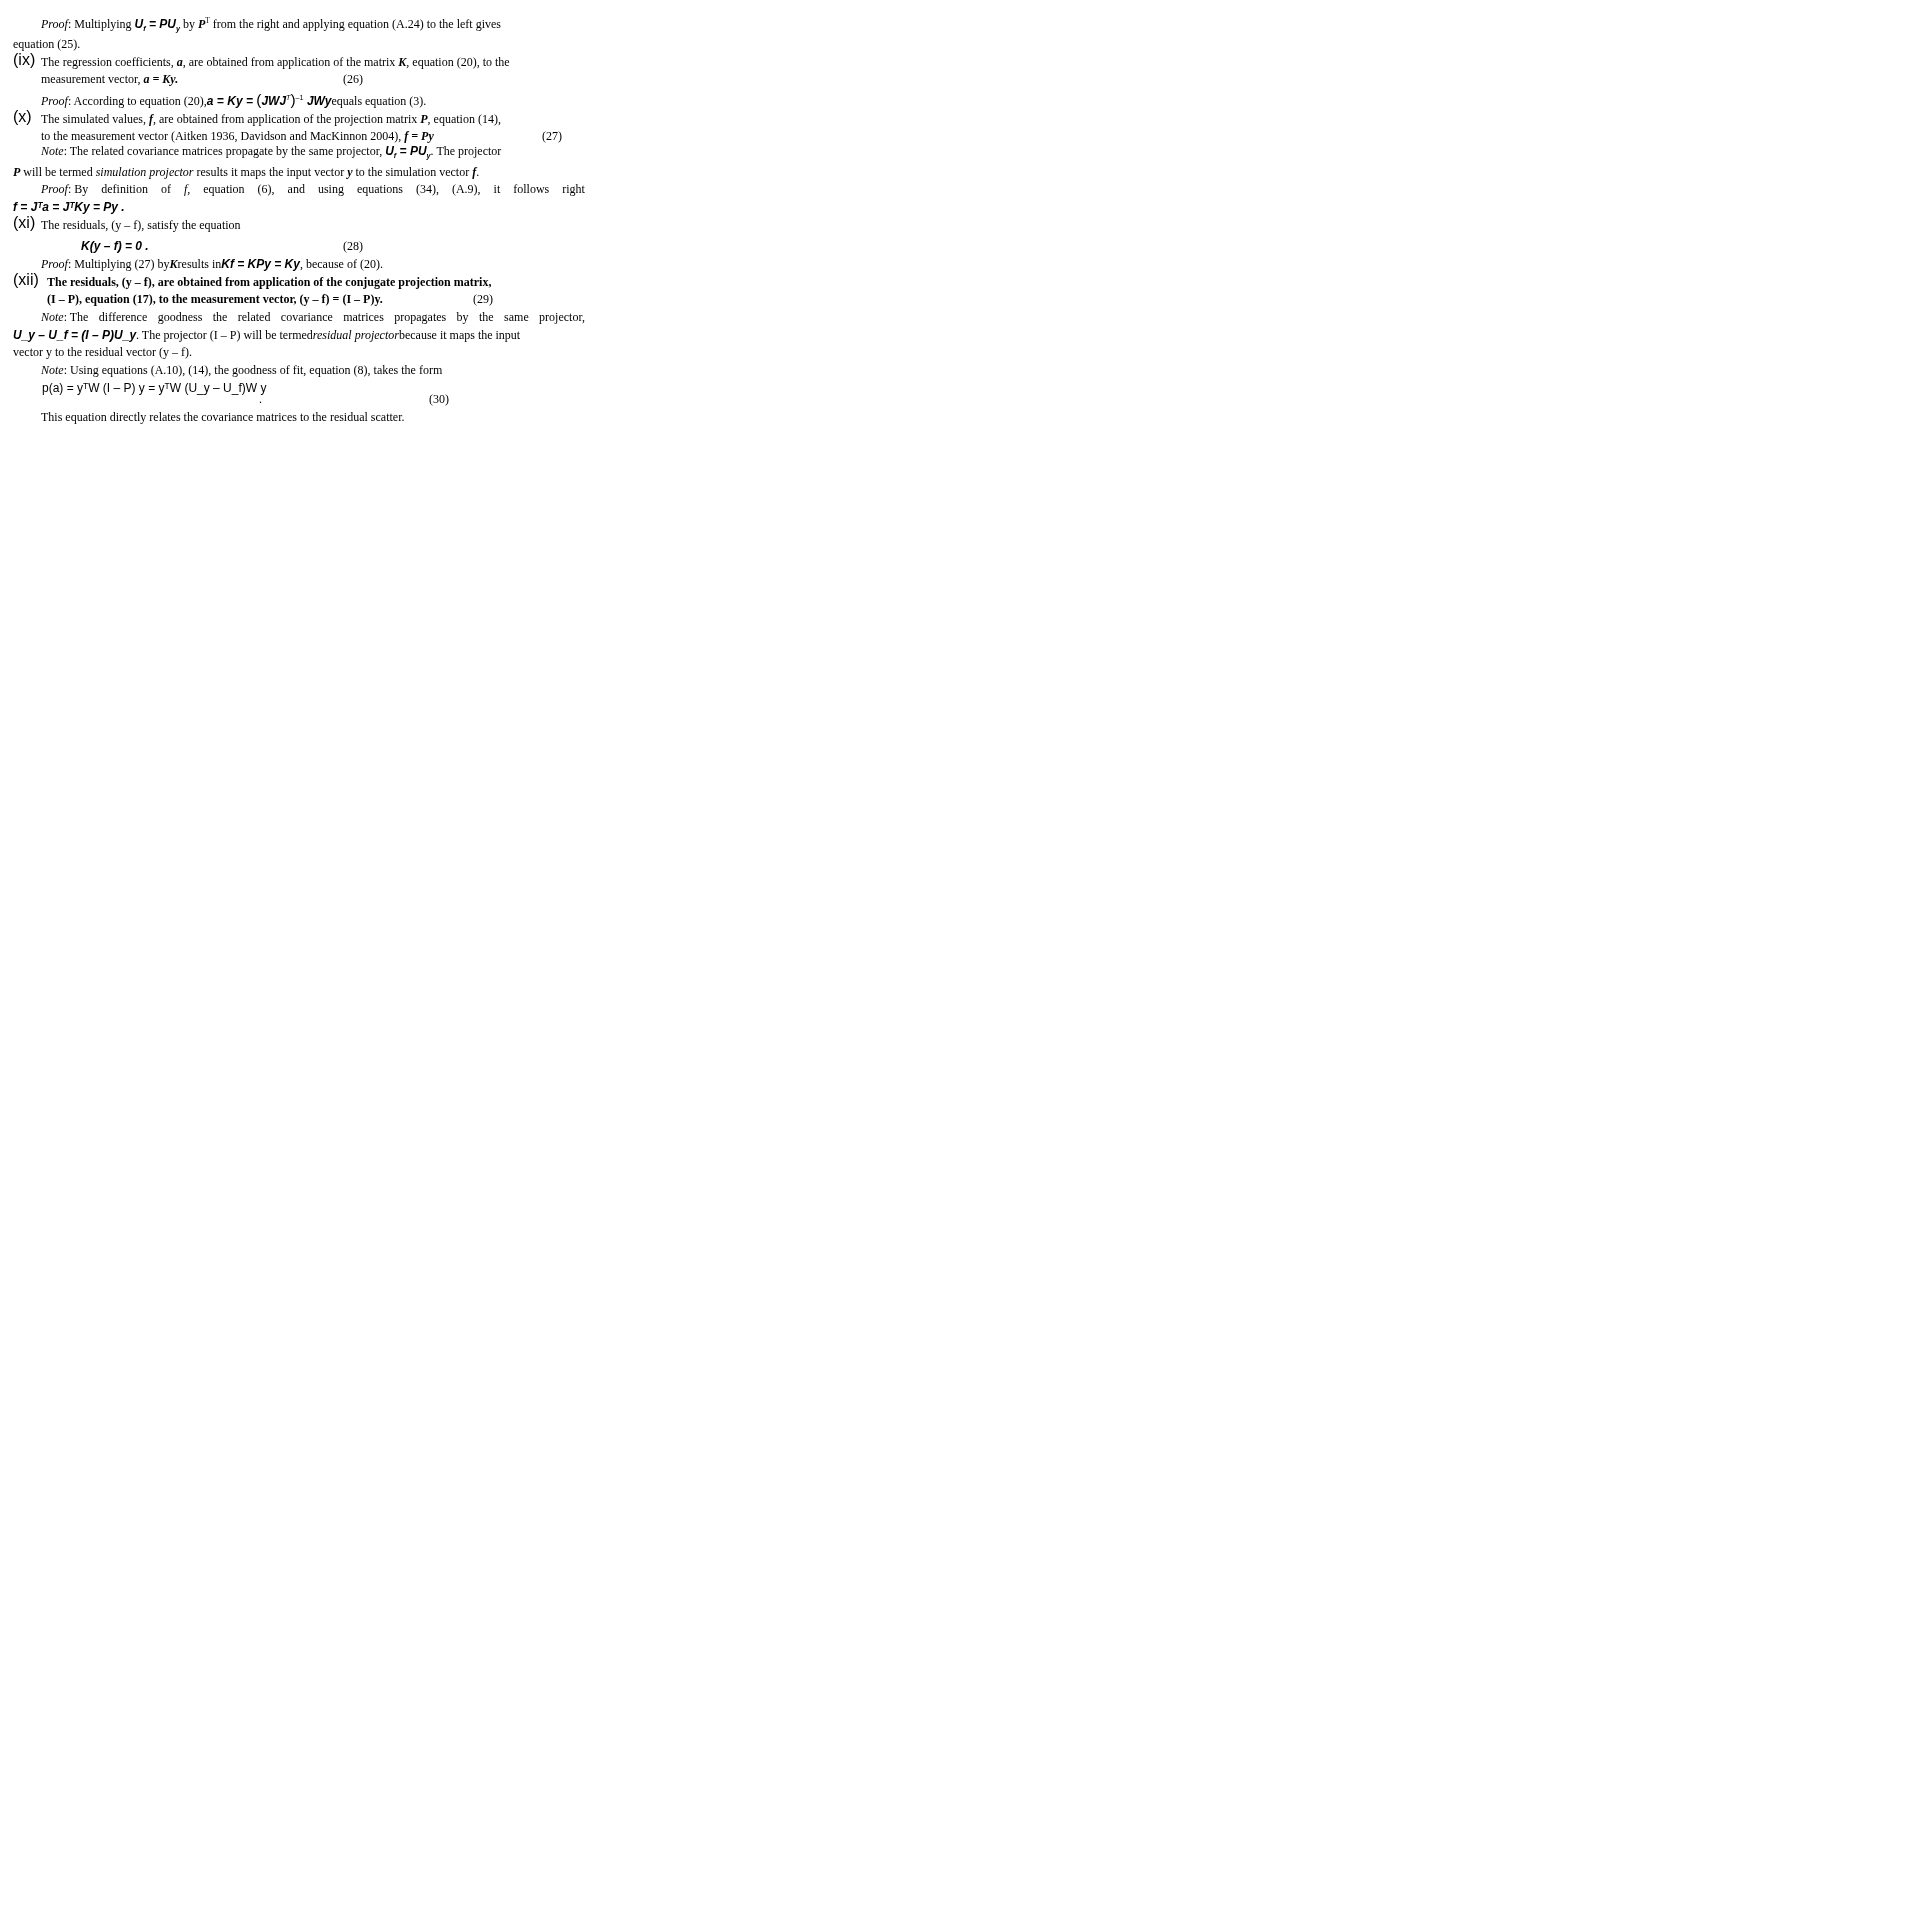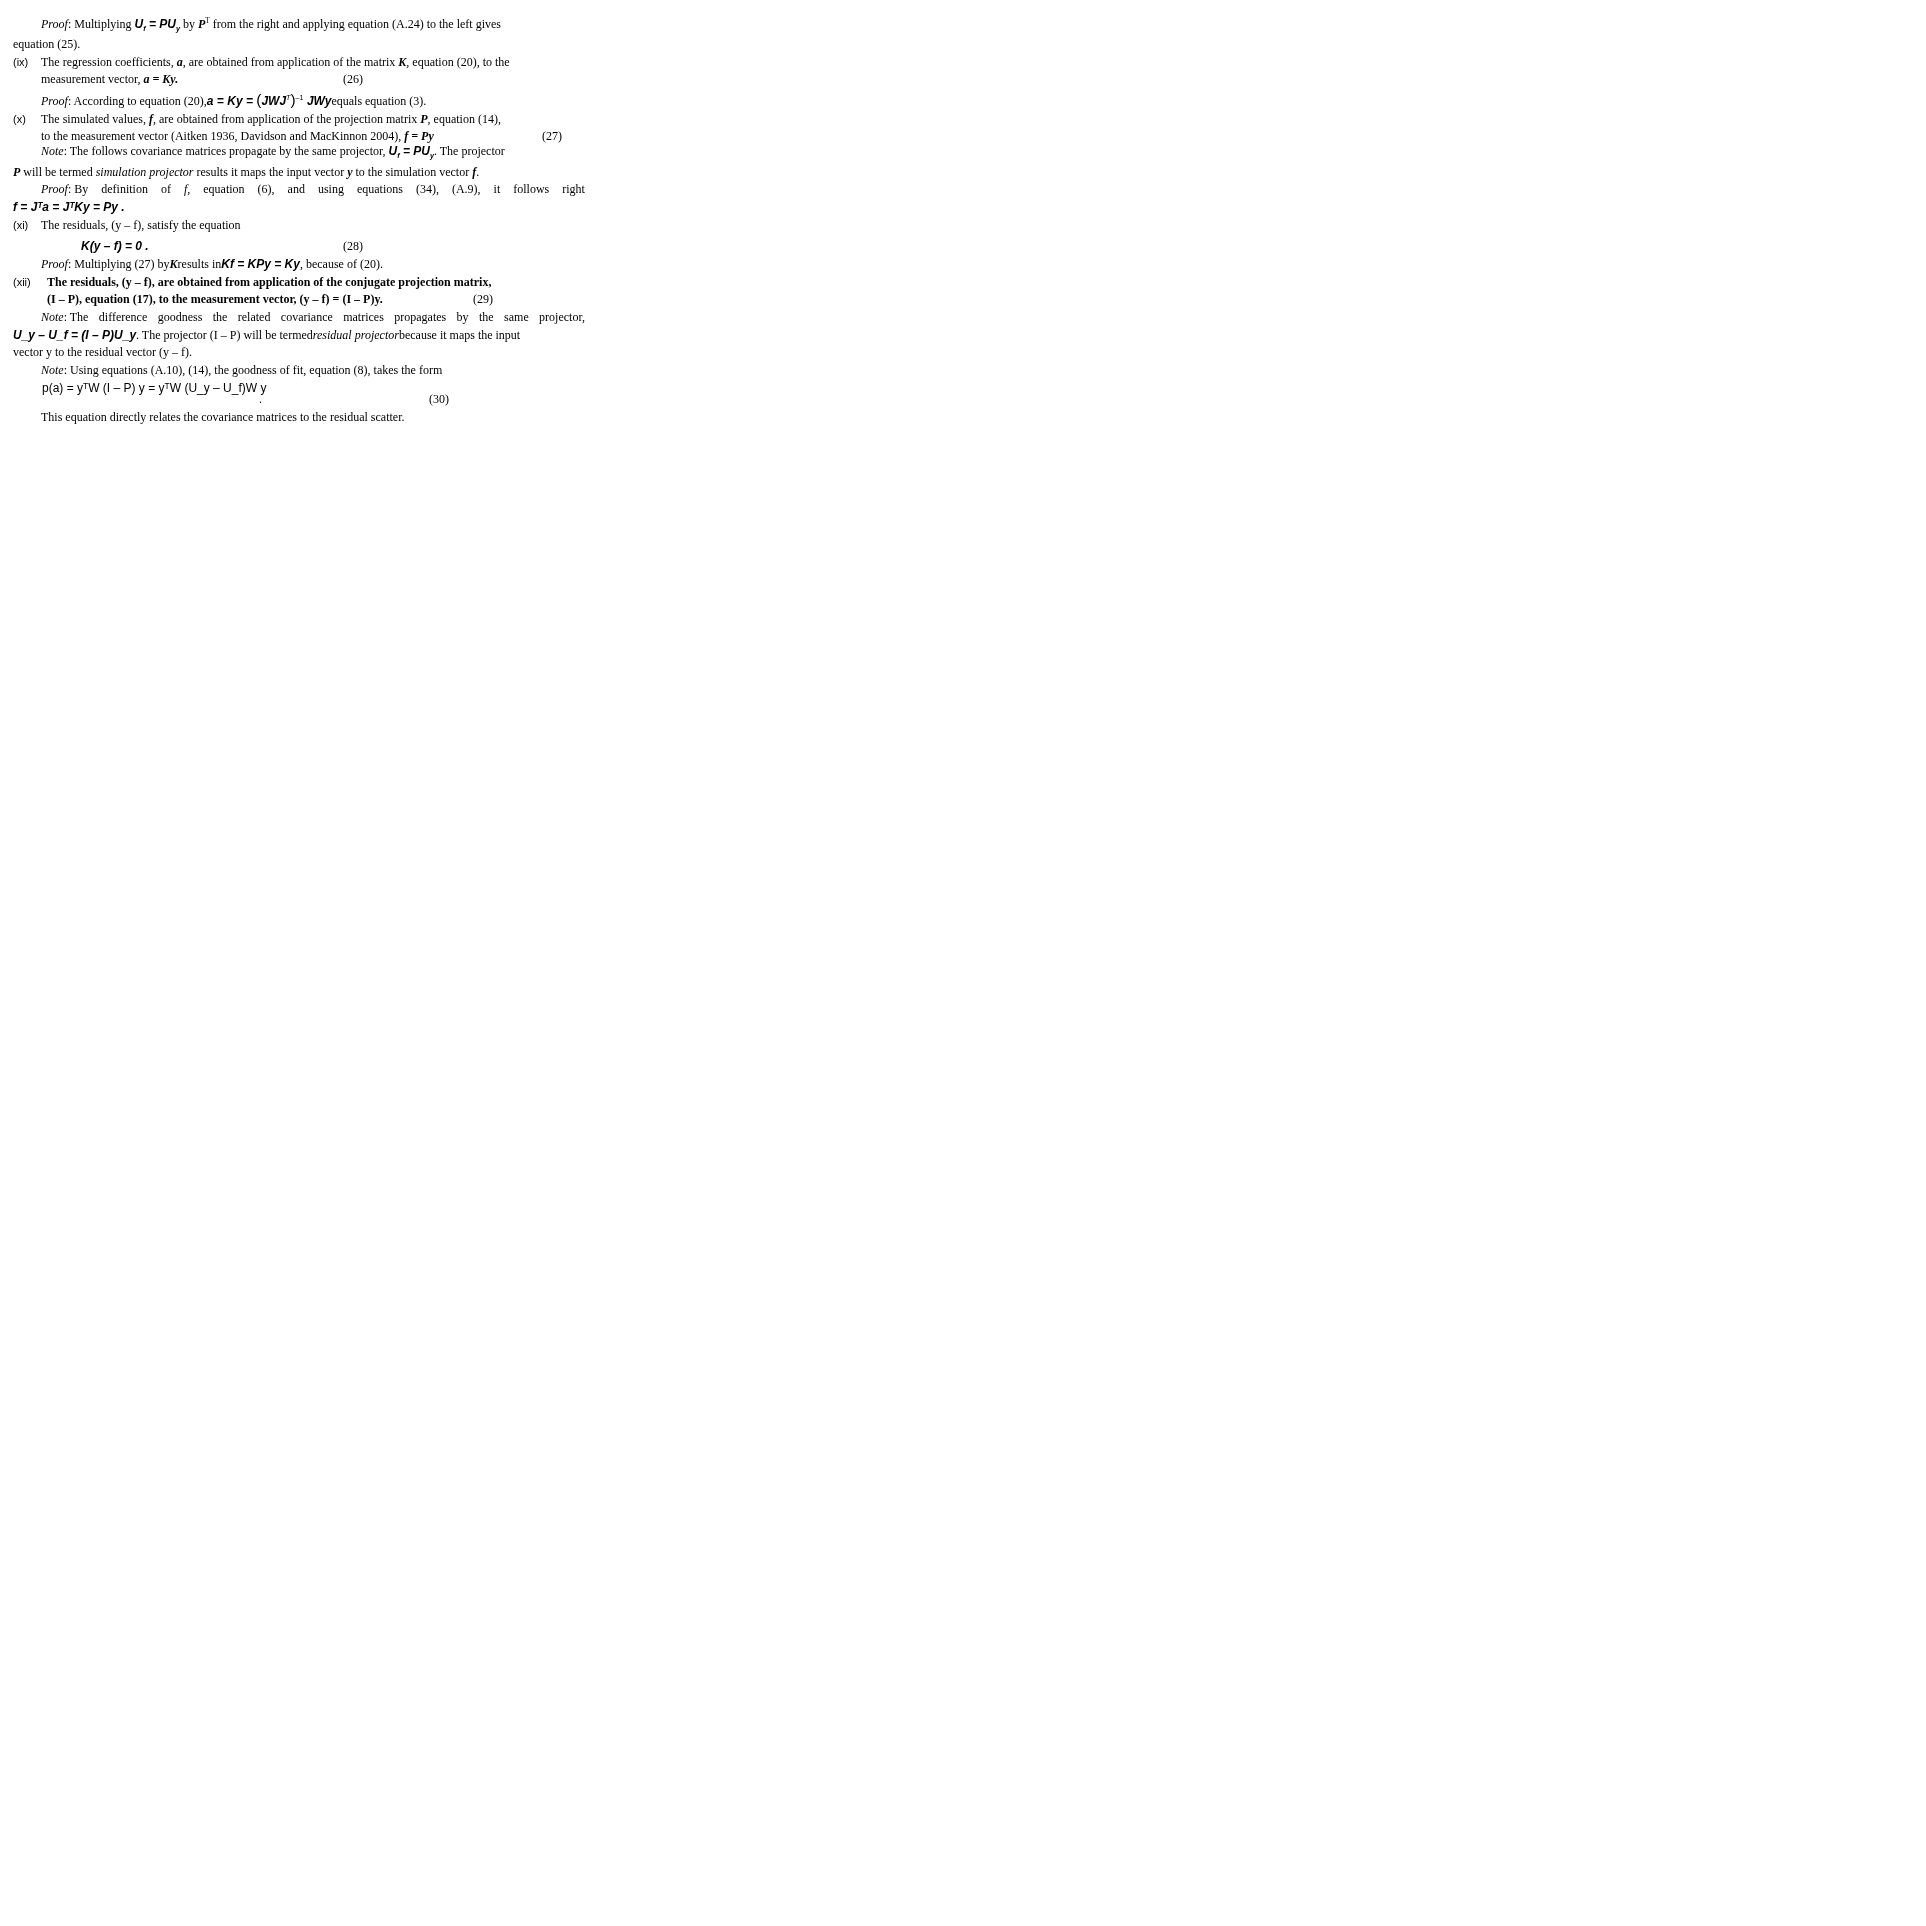--- a/index.html
+++ b/index.html
@@ -9,21 +9,21 @@
     font-family: "Liberation Serif", "DejaVu Serif", serif;
     color: #000;
     font-size: 12px;
     line-height: 1.0;
   }
   .page { position: relative; padding: 14.6px 13px 11.6px 13px; }
   .line { position: relative; height: 17.7px; white-space: nowrap; display: flex; align-items: flex-end; }
   .line.tall { height: 21.6px; }
   .indent { padding-left: 28px; }
   .justify { justify-content: space-between; }
-  .label { position: absolute; left: 0; font-family: "Liberation Sans", "DejaVu Sans", sans-serif; font-size: 11px; }
+  .label { position: absolute; left: 0; font-family: "Liberation Sans", "DejaVu Sans", sans-serif; font-size: 16px; }
   .item-body { padding-left: 28px; }
   .item-body2 { padding-left: 34px; font-weight: bold; }
   .math { font-family: "Liberation Sans", "DejaVu Sans", sans-serif; font-weight: bold; font-style: italic; }
   .mathn { font-family: "Liberation Sans", "DejaVu Sans", sans-serif; }
   i.v { font-style: italic; font-weight: bold; }
   sub, sup { font-size: 60%; }
   .eqno { position: absolute; }
 </style>
 </head>
 <body>
@@ -67,21 +67,21 @@
     </span>
   </div>
   <div class="line">
     <span class="item-body">
       <span>to the measurement vector (Aitken 1936, Davidson and MacKinnon 2004), </span><i class="v">f = Py</i>
     </span>
     <span class="eqno" style="left:529px">(27)</span>
   </div>
   <div class="line indent justify">
     <span>
-      <i>Note</i><span>: The follows covariance matrices propagate by the same projector, </span>
+      <i>Note</i><span>: The related covariance matrices propagate by the same projector, </span>
       <span class="math">U<sub>f</sub> = PU<sub>y</sub></span><span>. The projector</span>
     </span>
   </div>
   <div class="line">
     <span>
       <i class="v">P</i><span> will be termed </span><i>simulation projector</i><span> results it maps the input vector </span><i class="v">y</i><span> to the simulation vector </span><i class="v">f</i><span>.</span>
     </span>
   </div>
   <div class="line indent justify">
     <span><i>Proof</i><span>: By</span></span>

